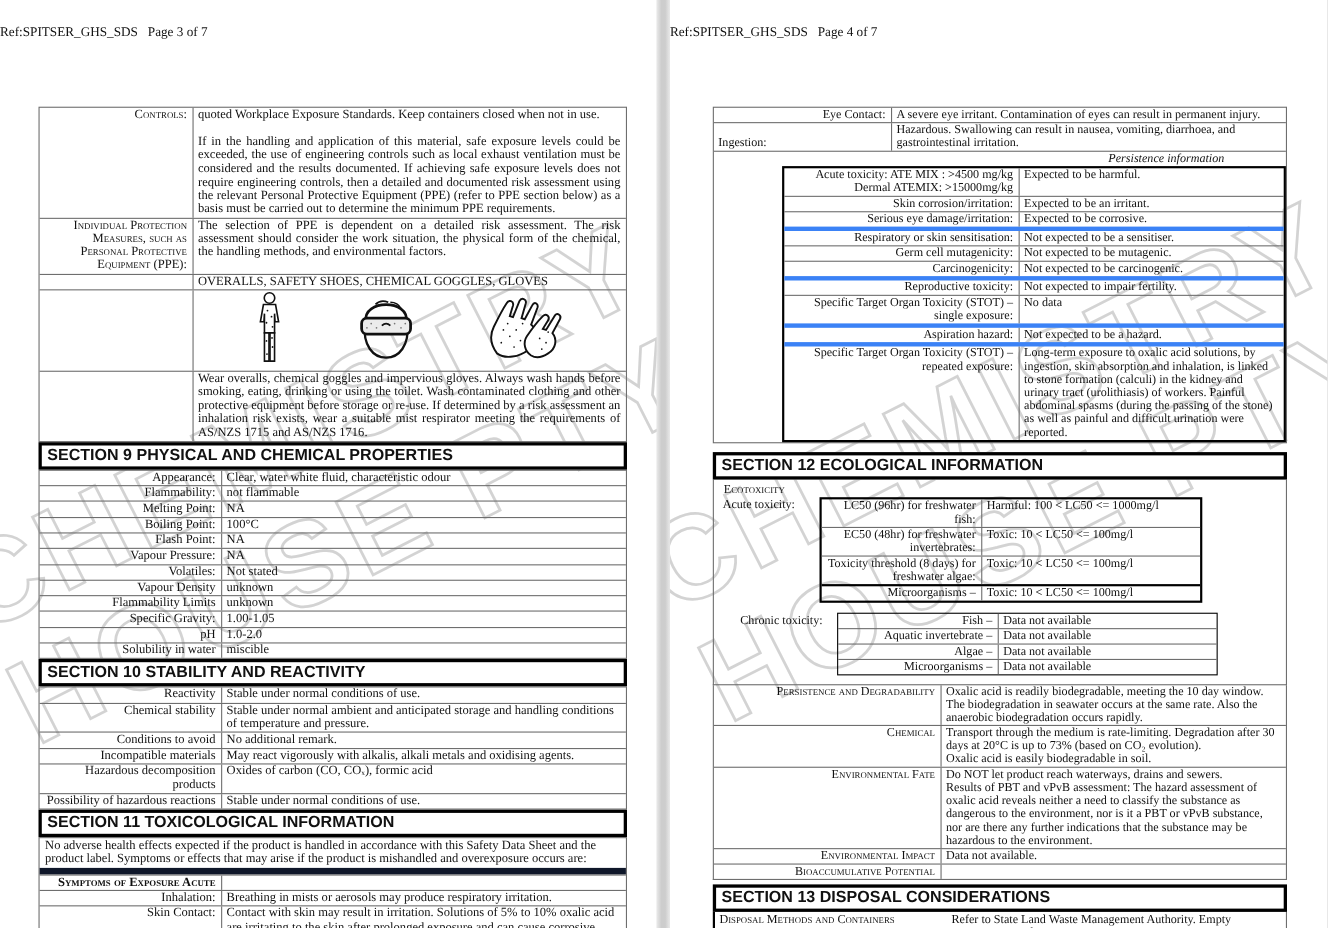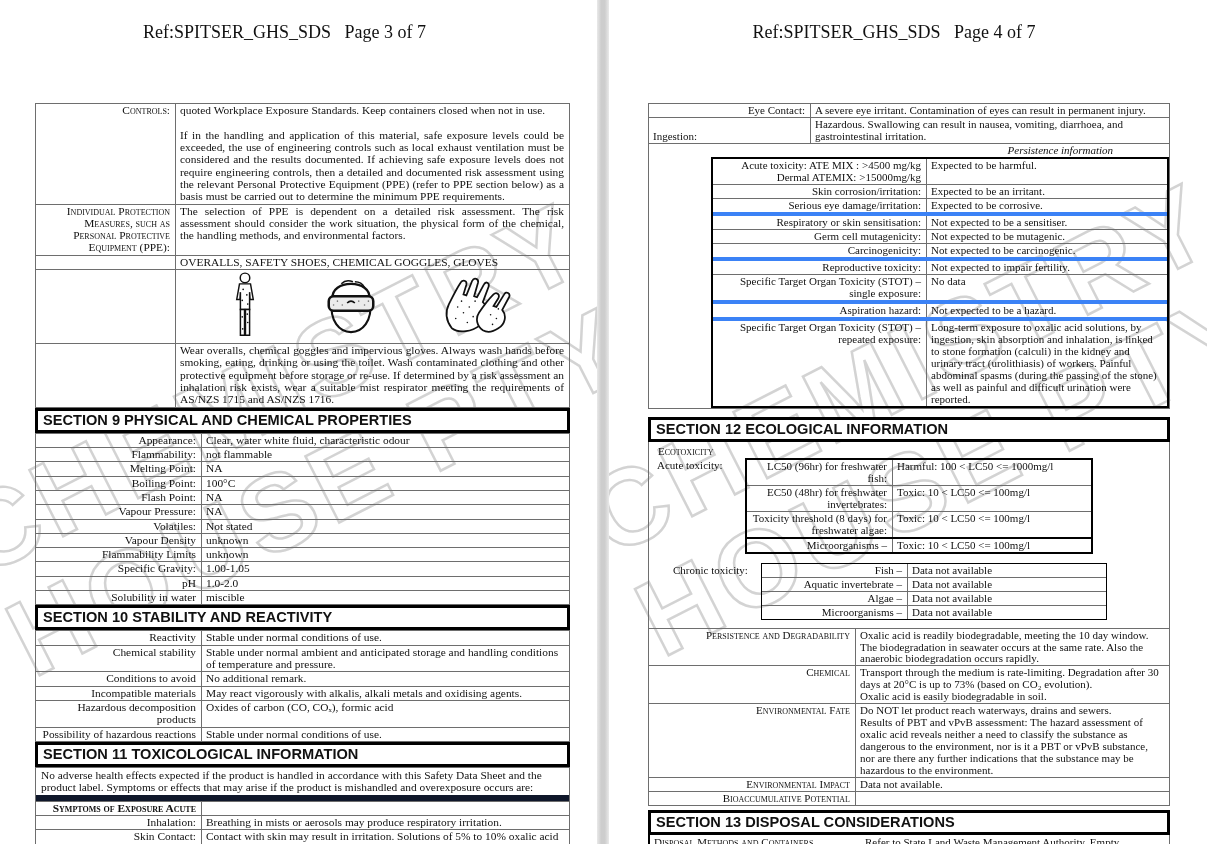--- a/index.html
+++ b/index.html
@@ -3,21 +3,21 @@
 <meta charset="utf-8">
 <style>
   html,body{margin:0;padding:0;}
   .viewer{position:relative;width:1207px;height:844px;background:#c9c9c9;overflow:hidden;
           font-family:"Liberation Serif", serif;color:#111;}
   .gap{position:absolute;top:0;left:597px;width:12px;height:844px;
        background:linear-gradient(90deg,#e9e9e9,#cdcdcd 35%,#cdcdcd 65%,#e9e9e9);}
   .page{position:absolute;top:0;height:844px;background:#fff;overflow:hidden;}
   .pageL{left:0;width:597px;}
   .pageR{left:609px;width:598px;}
-  .pghead{white-space:pre;text-align:center;font-size:18px;margin:22px 28px 0 0;position:relative;z-index:2;}
+  .pghead{white-space:pre;text-align:left;font-size:12px;margin:22px 28px 0 0;position:relative;z-index:2;}
   .content{position:relative;z-index:2;}
   .pageL .content{margin:60px 27px 0 35px;font-size:11.4px;line-height:1.08;}
   .pageR .content{margin:60px 37px 0 39px;font-size:11px;line-height:1.09;}
 
   
   .wm{position:absolute;z-index:1;transform:rotate(-27deg);pointer-events:none;
       font-family:"Liberation Sans",sans-serif;font-weight:bold;line-height:1.05;
       color:transparent;-webkit-text-stroke:2.5px #cccccc;opacity:.85;white-space:nowrap;}
   .wm div{font-size:108px;letter-spacing:6px;}
   .pageL .wm{left:-60px;top:270px;}

